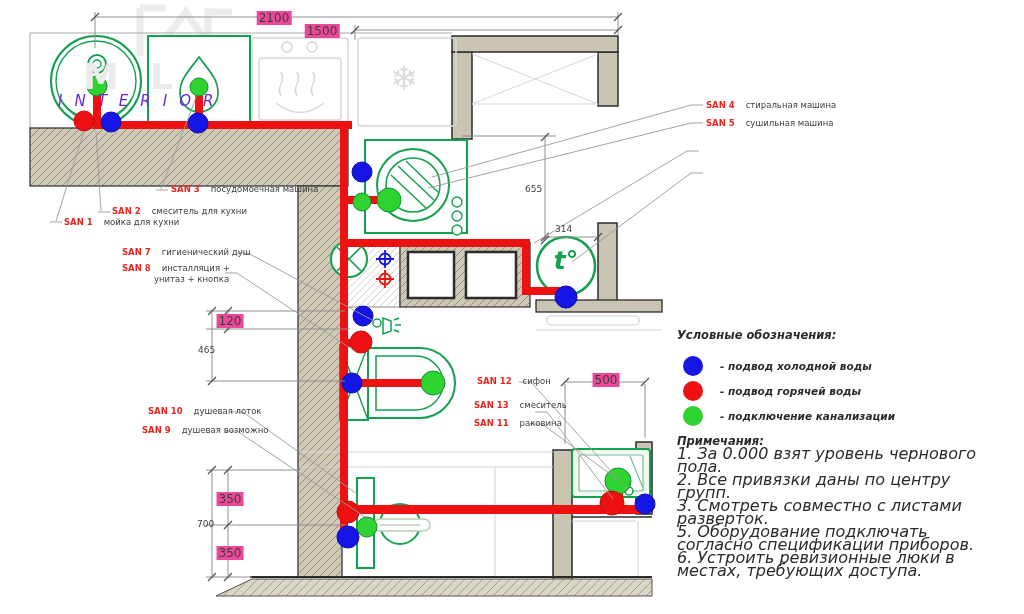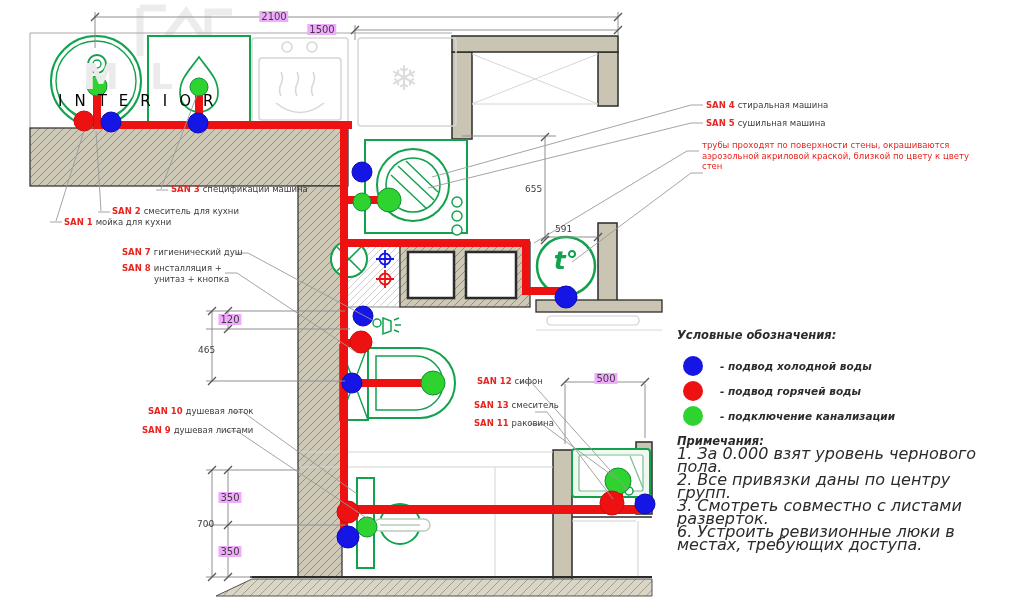--- a/index.html
+++ b/index.html
@@ -1,36 +1,36 @@
 <!DOCTYPE html>
 <html><head>
 <meta charset="utf-8">
 <style>
   html,body{margin:0;padding:0;background:#fff;}
   #stage{position:relative;width:1024px;height:614px;background:#fff;overflow:hidden;
          font-family:"DejaVu Sans",sans-serif;}
   #plansvg{position:absolute;left:0;top:0;z-index:1;}
   .t{position:absolute;z-index:3;white-space:nowrap;}
-  .dim{font-size:10px;color:#3d3d3d;background:#f0abfc;padding:0 2px;transform:translateX(-50%);}
+  .dim{font-size:12px;color:#3d3d3d;background:#ec4899;padding:0 2px;transform:translateX(-50%);}
   .dimplain{font-size:9px;color:#3d3d3d;}
   .sanlab{font-size:8.5px;color:#3d3d3d;line-height:11px;}
-  .sanlab .num{color:#e8251f;font-weight:bold;margin-right:3px;}
+  .sanlab .num{color:#e8251f;font-weight:bold;margin-right:11px;}
   .rednote{color:#e8251f;font-size:8.5px;line-height:10.5px;white-space:normal;width:272px;}
   .sub{color:#3d3d3d;font-weight:normal;margin-left:32px;}
   .legend-title,.notes-title{font-style:italic;font-weight:bold;color:#2b2b2b;font-size:11.5px;}
   .legend-item{position:absolute;display:flex;align-items:center;font-style:italic;font-weight:bold;}
   .legend-dot{width:20px;height:20px;border-radius:50%;margin-right:17px;flex:0 0 auto;}
   .legend-text{font-size:10.5px;color:#2b2b2b;}
   .dot-cold{background:#1515e6;}
   .dot-hot{background:#ee1111;}
   .dot-sewer{background:#2fd32f;}
   .notes{width:312px;font-style:italic;font-size:16px;line-height:12.8px;color:#2b2b2b;white-space:normal;}
   .notes div{margin:0 0 0.5px 0;}
   .wm-letter{font-size:36px;color:#ebebeb;font-weight:bold;}
-  .wm-brand{font-size:15px;letter-spacing:12px;color:#000000;}
+  .wm-brand{font-size:15px;letter-spacing:12px;color:#6d28d9;font-style:italic;}
   .symbol-t{font-size:25px;font-style:italic;color:#12a14d;width:34px;text-align:center;font-weight:bold;}
   .symbol-snow{font-size:34px;color:#dcdcdc;}
 </style>
 </head>
 <body>
 
 <div id="stage">
 
   <div class="t wm-letter" style="left:83px;top:56px;">M</div>
   <div class="t wm-letter" style="left:150px;top:56px;">L</div>
@@ -237,56 +237,55 @@
       <path d="M691,105 L703,105 M691,105 L432,177"></path>
       <path d="M691,123 L703,123 M691,123 L428,188"></path>
       <path d="M687,151 L699,151 M687,151 L534,243"></path>
       <path d="M691,173 L703,173 M691,173 L572,262"></path>
     </g>
   </svg>
 
   <div class="t dim" style="left:274px;top:11px;">2100</div>
   <div class="t dim" style="left:322px;top:24px;">1500</div>
   <div class="t dimplain" style="left:525px;top:184px;">655</div>
-  <div class="t dimplain" style="left:555px;top:224px;">591</div>
+  <div class="t dimplain" style="left:555px;top:224px;">314</div>
   <div class="t dim" style="left:230px;top:314px;">120</div>
   <div class="t dimplain" style="left:198px;top:345px;">465</div>
   <div class="t dim" style="left:606px;top:373px;">500</div>
   <div class="t dim" style="left:230px;top:492px;">350</div>
   <div class="t dimplain" style="left:197px;top:519px;">700</div>
   <div class="t dim" style="left:230px;top:546px;">350</div>
 
   <div class="t sanlab" style="left:64px;top:217px;">
     <span class="num">SAN 1</span><span>мойка для кухни</span>
   </div>
   <div class="t sanlab" style="left:112px;top:206px;">
     <span class="num">SAN 2</span><span>смеситель для кухни</span>
   </div>
   <div class="t sanlab" style="left:171px;top:184px;">
-    <span class="num">SAN 3</span><span>спецификации машина</span>
+    <span class="num">SAN 3</span><span>посудомоечная машина</span>
   </div>
   <div class="t sanlab" style="left:706px;top:100px;">
     <span class="num">SAN 4</span><span>стиральная машина</span>
   </div>
   <div class="t sanlab" style="left:706px;top:118px;">
     <span class="num">SAN 5</span><span>сушильная машина</span>
   </div>
-  <div class="t rednote" style="left:702px;top:140px;">трубы проходят по поверхности стены, окрашиваются аэрозольной акриловой краской, близкой по цвету к цвету стен</div>
   <div class="t sanlab" style="left:122px;top:247px;">
     <span class="num">SAN 7</span><span>гигиенический душ</span>
   </div>
   <div class="t sanlab" style="left:122px;top:263px;">
     <span class="num">SAN 8</span><span>инсталляция +</span>
     <div class="sub">унитаз + кнопка</div>
   </div>
   <div class="t sanlab" style="left:148px;top:406px;">
     <span class="num">SAN 10</span><span>душевая лоток</span>
   </div>
   <div class="t sanlab" style="left:142px;top:425px;">
-    <span class="num">SAN 9</span><span>душевая листами</span>
+    <span class="num">SAN 9</span><span>душевая возможно</span>
   </div>
   <div class="t sanlab" style="left:477px;top:376px;">
     <span class="num">SAN 12</span><span>сифон</span>
   </div>
   <div class="t sanlab" style="left:474px;top:400px;">
     <span class="num">SAN 13</span><span>смеситель</span>
   </div>
   <div class="t sanlab" style="left:474px;top:418px;">
     <span class="num">SAN 11</span><span>раковина</span>
   </div>
@@ -309,17 +308,18 @@
       <span class="legend-text">- подключение канализации</span>
     </div>
   </div>
 
   <div>
     <div class="t notes-title" style="left:677px;top:434px;">Примечания:</div>
     <div class="t notes" style="left:677px;top:448px;">
       <div>1. За 0.000 взят уровень чернового пола.</div>
       <div>2. Все привязки даны по центру групп.</div>
       <div>3. Смотреть совместно с листами разверток.</div>
+      <div>5. Оборудование подключать согласно спецификации приборов.</div>
       <div>6. Устроить ревизионные люки в местах, требующих доступа.</div>
     </div>
   </div>
 
 </div>
 
 </body></html>

